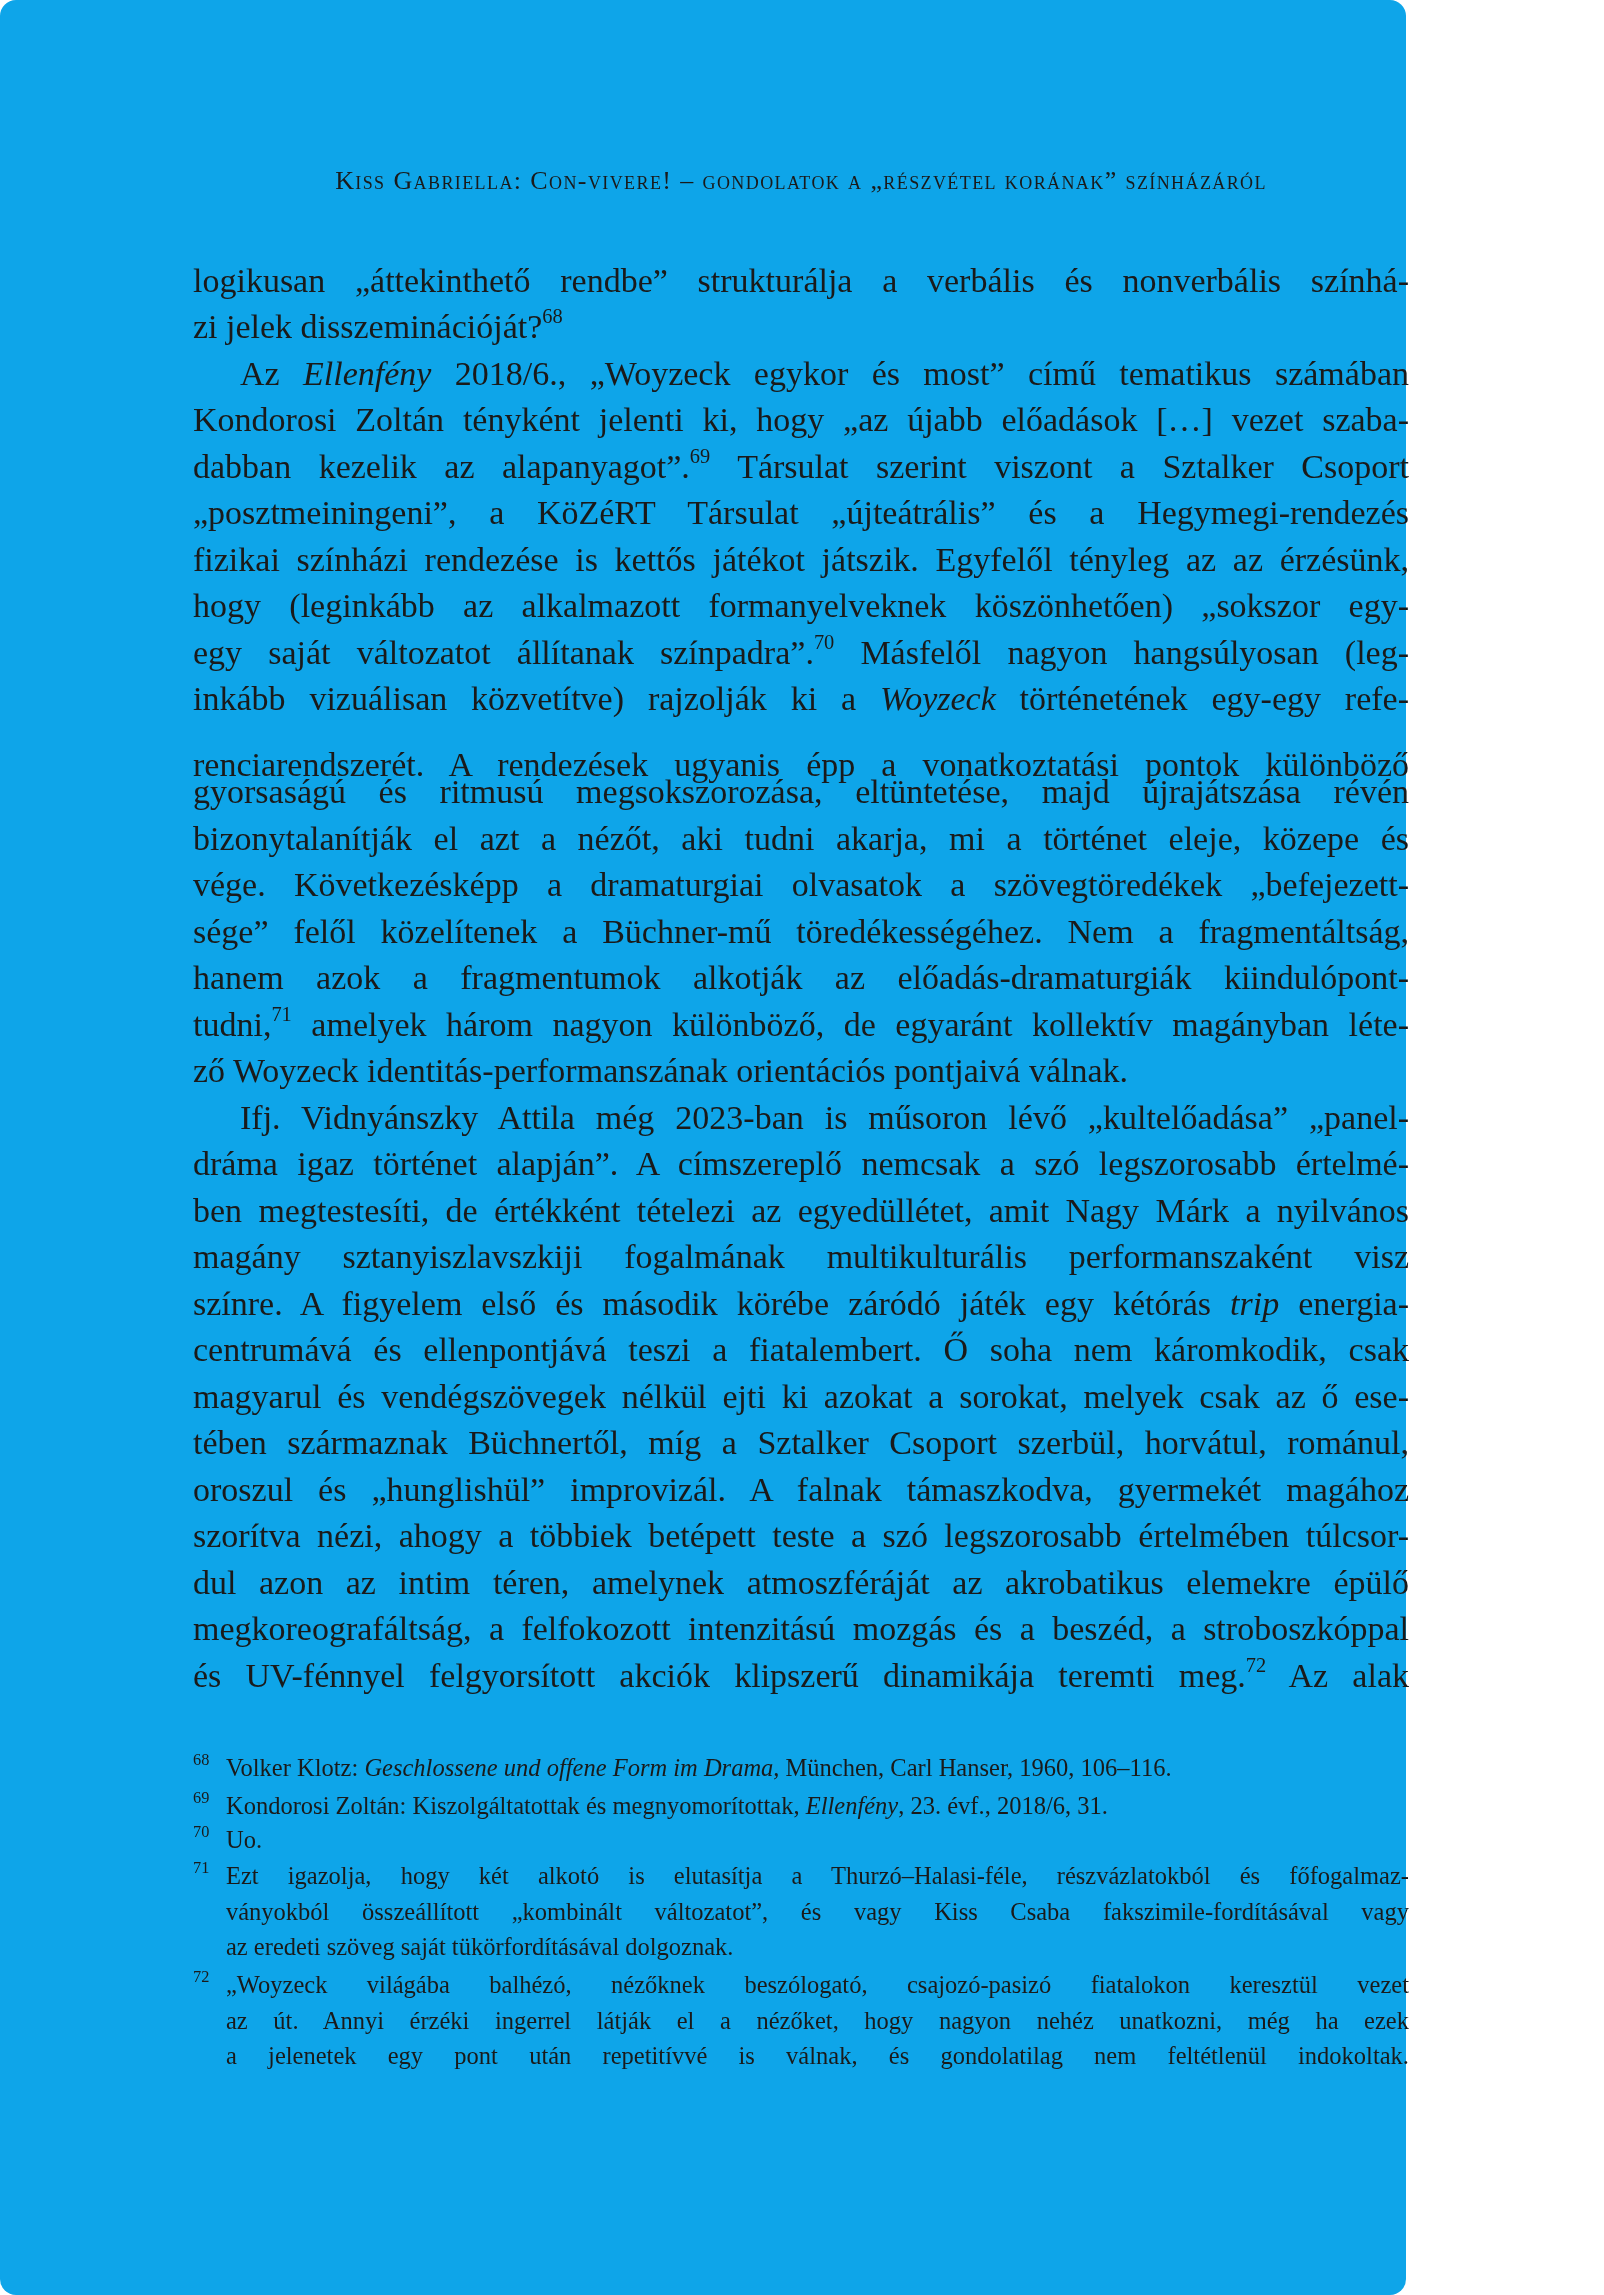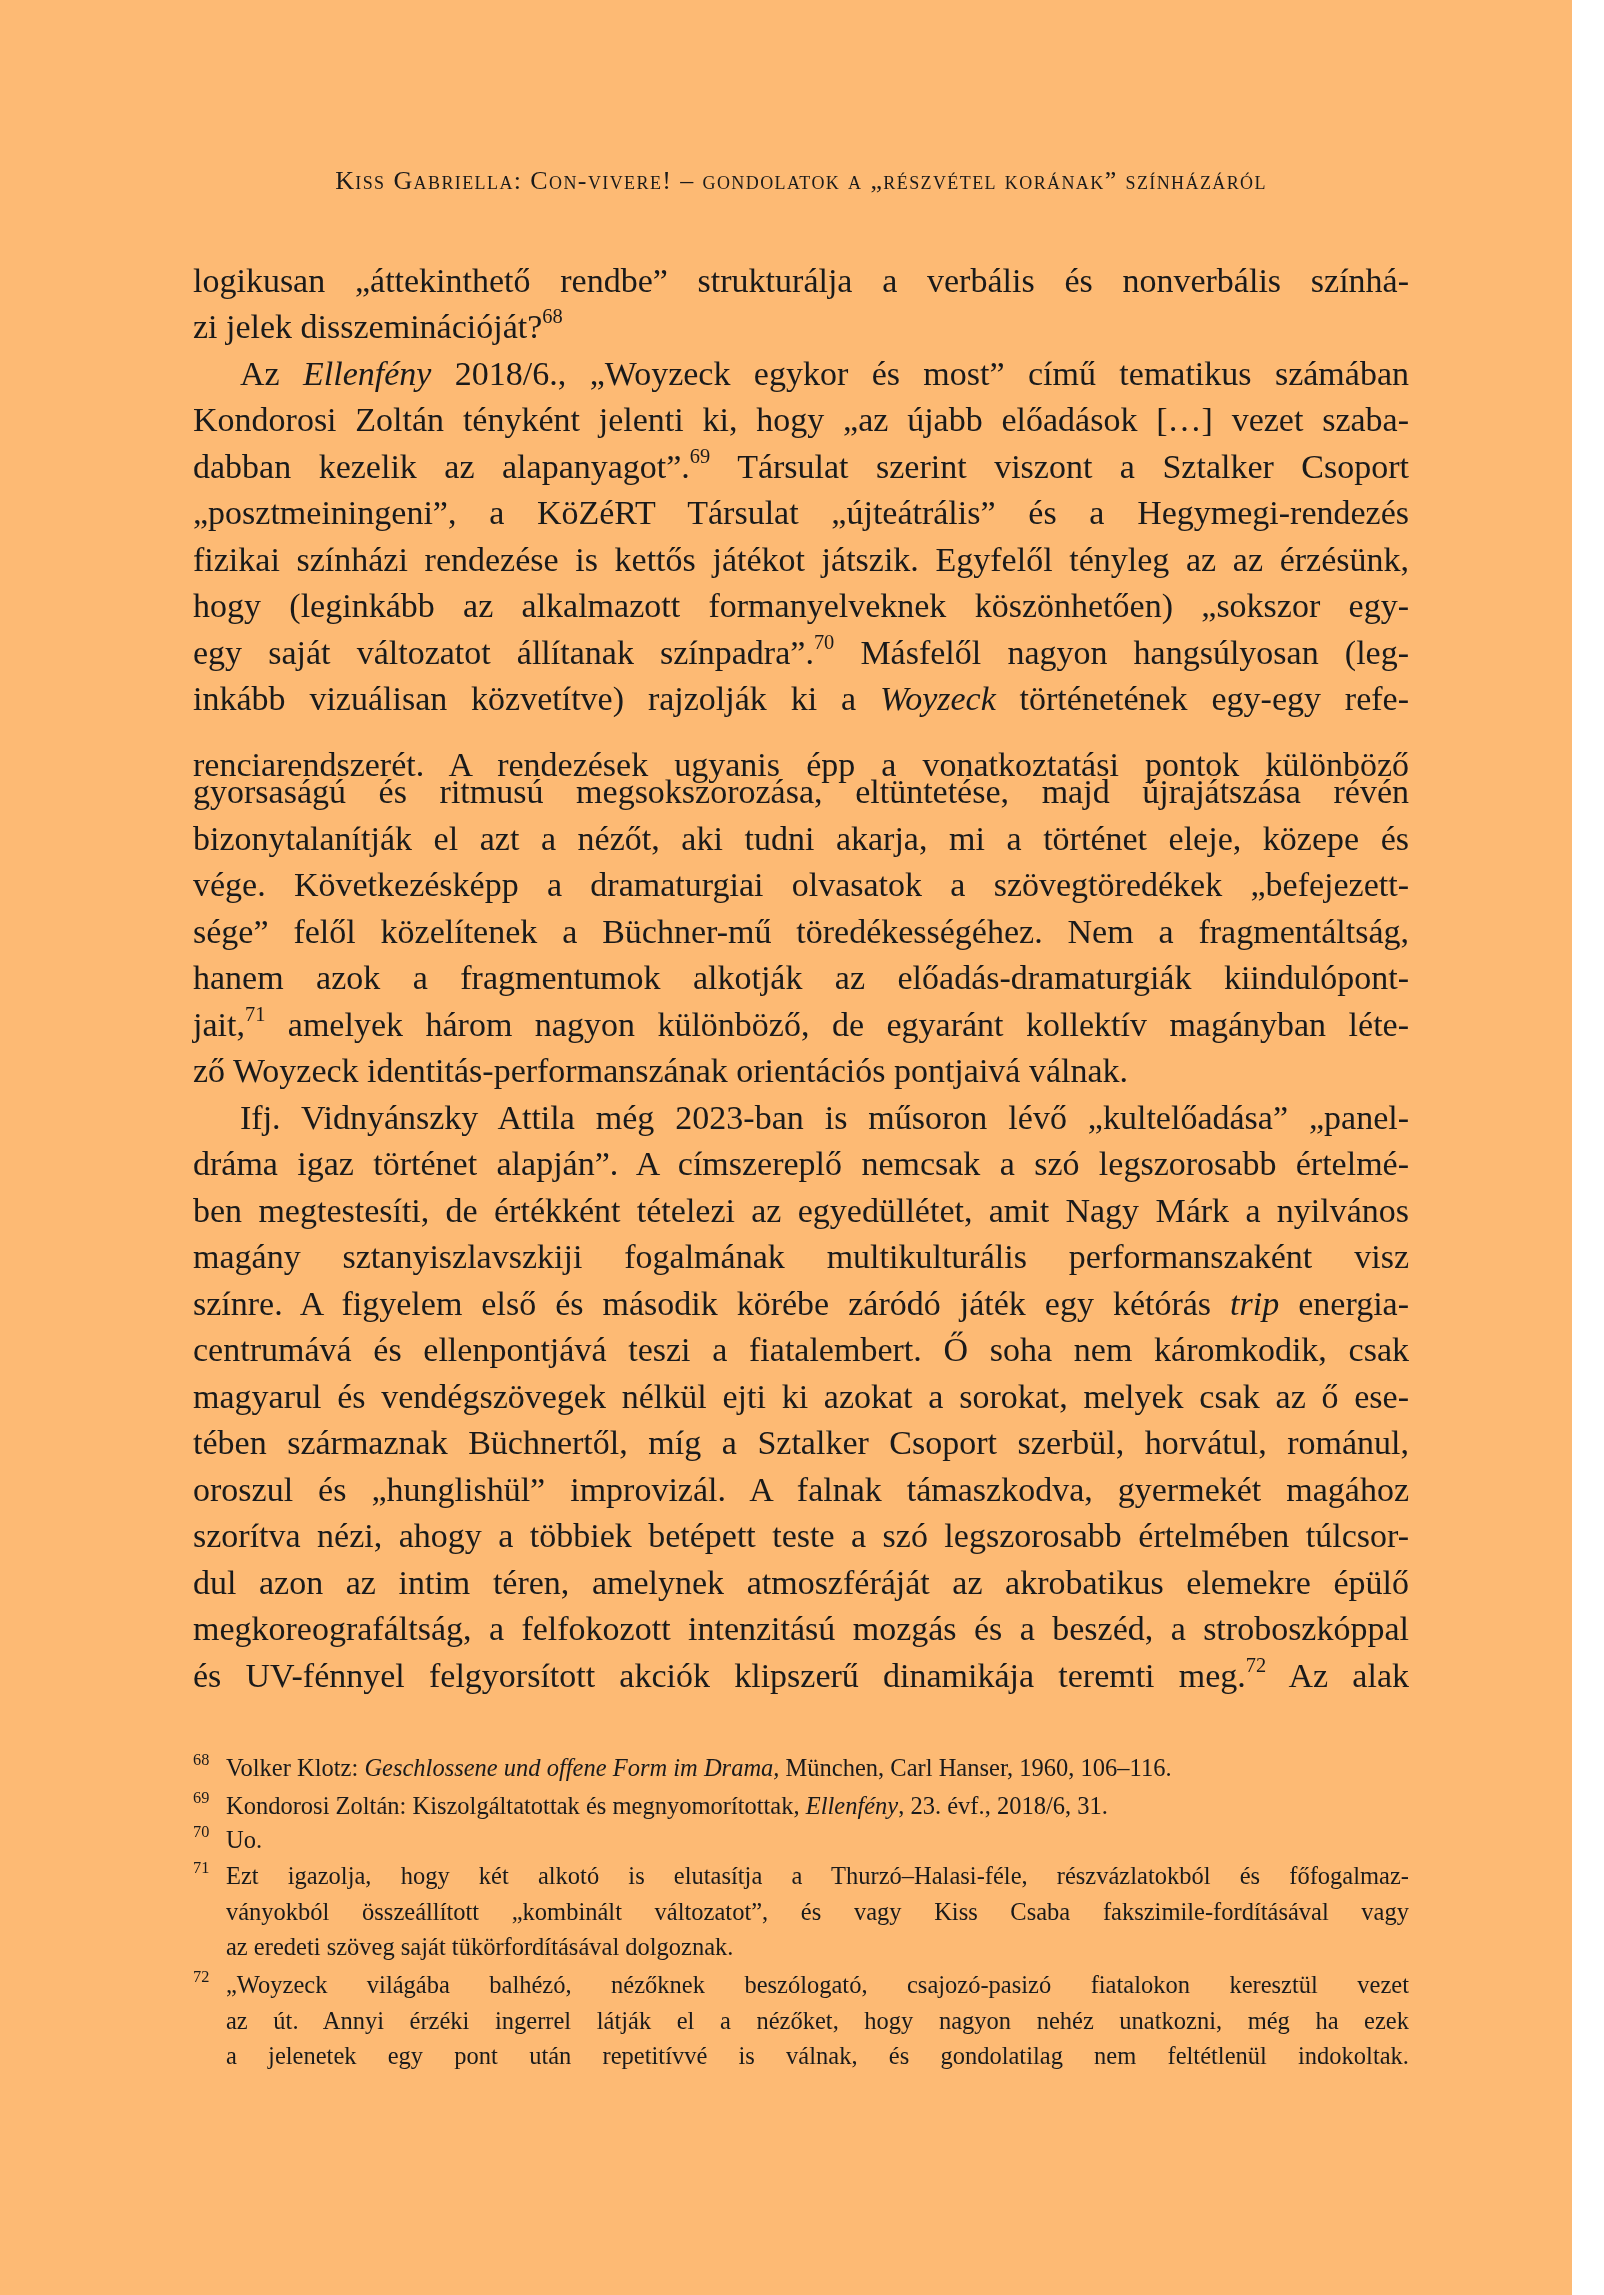--- a/index.html
+++ b/index.html
@@ -1,17 +1,17 @@
 <!DOCTYPE html>
 <html style="font-size:13.8px"><head>
 <meta charset="utf-8">
 <style>
   html, body { margin: 0; padding: 0; background: #ffffff; }
   body { width: 1605px; height: 2295px; position: relative; overflow: hidden; color: #1a1a1a; }
-  .page { position: absolute; left: 0; top: 0; width: 1572px; height: 2295px; background: #fdba74; }
+  .page { position: absolute; left: 0; top: 0; width: 1406px; height: 2295px; background: #0ea5e9; border-radius: 16px; }
   .running-head {
     position: absolute; left: 193px; width: 1216px; top: 162px;
     text-align: center;
     font-family: "Liberation Serif", "DejaVu Serif", serif;
     font-size: 26px; font-variant: small-caps; letter-spacing: 1.4px;
     line-height: 38px; white-space: nowrap;
   }
   .body-text, .footnotes {
     position: absolute; left: 193px; width: 1216px;
     font-family: "Liberation Serif", "DejaVu Serif", serif;
@@ -63,21 +63,21 @@
       <div class="line" style="top: 279px;"><span>fizikai színházi rendezése is kettős játékot játszik. Egyfelől tényleg az az érzésünk,</span></div>
       <div class="line" style="top: 325px;"><span>hogy (leginkább az alkalmazott formanyelveknek köszönhetően) „sokszor egy-</span></div>
       <div class="line" style="top: 372px;"><span>egy saját változatot állítanak színpadra”.</span><sup>70</sup><span> Másfelől nagyon hangsúlyosan (leg-</span></div>
       <div class="line" style="top: 418px;"><span>inkább vizuálisan közvetítve) rajzolják ki a </span><i>Woyzeck</i><span> történetének egy-egy refe-</span></div>
       <div class="line" style="top: 484px;"><span>renciarendszerét. A rendezések ugyanis épp a vonatkoztatási pontok különböző</span></div>
       <div class="line" style="top: 511px;"><span>gyorsaságú és ritmusú megsokszorozása, eltüntetése, majd újrajátszása révén</span></div>
       <div class="line" style="top: 558px;"><span>bizonytalanítják el azt a nézőt, aki tudni akarja, mi a történet eleje, közepe és</span></div>
       <div class="line" style="top: 604px;"><span>vége. Következésképp a dramaturgiai olvasatok a szövegtöredékek „befejezett-</span></div>
       <div class="line" style="top: 651px;"><span>sége” felől közelítenek a Büchner-mű töredékességéhez. Nem a fragmentáltság,</span></div>
       <div class="line" style="top: 697px;"><span>hanem azok a fragmentumok alkotják az előadás-dramaturgiák kiindulópont-</span></div>
-      <div class="line" style="top: 744px;"><span>jait,</span><sup>71</sup><span> amelyek három nagyon különböző, de egyaránt kollektív magányban léte-</span></div>
+      <div class="line" style="top: 744px;"><span>tudni,</span><sup>71</sup><span> amelyek három nagyon különböző, de egyaránt kollektív magányban léte-</span></div>
       <div class="line last" style="top: 790px;"><span>ző Woyzeck identitás-performanszának orientációs pontjaivá válnak.</span></div>
       <div class="line indent" style="top: 837px;"><span>Ifj. Vidnyánszky Attila még 2023-ban is műsoron lévő „kultelőadása” „panel-</span></div>
       <div class="line" style="top: 883px;"><span>dráma igaz történet alapján”. A címszereplő nemcsak a szó legszorosabb értelmé-</span></div>
       <div class="line" style="top: 930px;"><span>ben megtestesíti, de értékként tételezi az egyedüllétet, amit Nagy Márk a nyilvános</span></div>
       <div class="line" style="top: 976px;"><span>magány sztanyiszlavszkiji fogalmának multikulturális performanszaként visz</span></div>
       <div class="line" style="top: 1023px;"><span>színre. A figyelem első és második körébe záródó játék egy kétórás </span><i>trip</i><span> energia-</span></div>
       <div class="line" style="top: 1069px;"><span>centrumává és ellenpontjává teszi a fiatalembert. Ő soha nem káromkodik, csak</span></div>
       <div class="line" style="top: 1116px;"><span>magyarul és vendégszövegek nélkül ejti ki azokat a sorokat, melyek csak az ő ese-</span></div>
       <div class="line" style="top: 1162px;"><span>tében származnak Büchnertől, míg a Sztalker Csoport szerbül, horvátul, románul,</span></div>
       <div class="line" style="top: 1209px;"><span>oroszul és „hunglishül” improvizál. A falnak támaszkodva, gyermekét magához</span></div>

